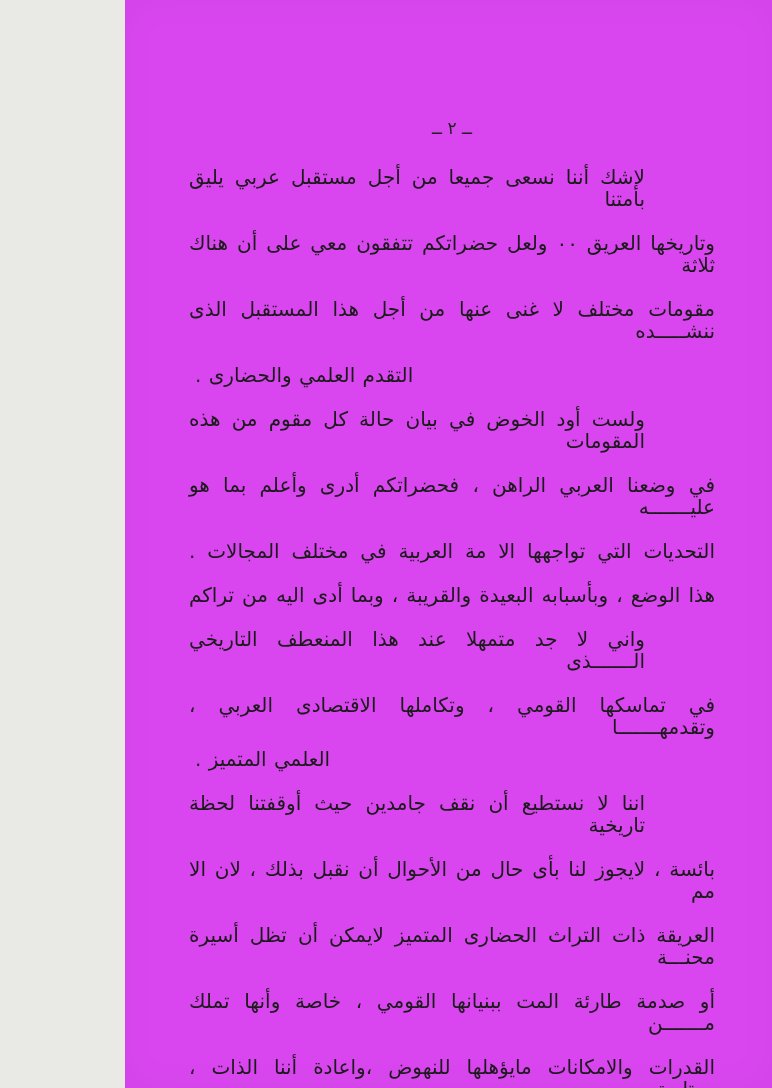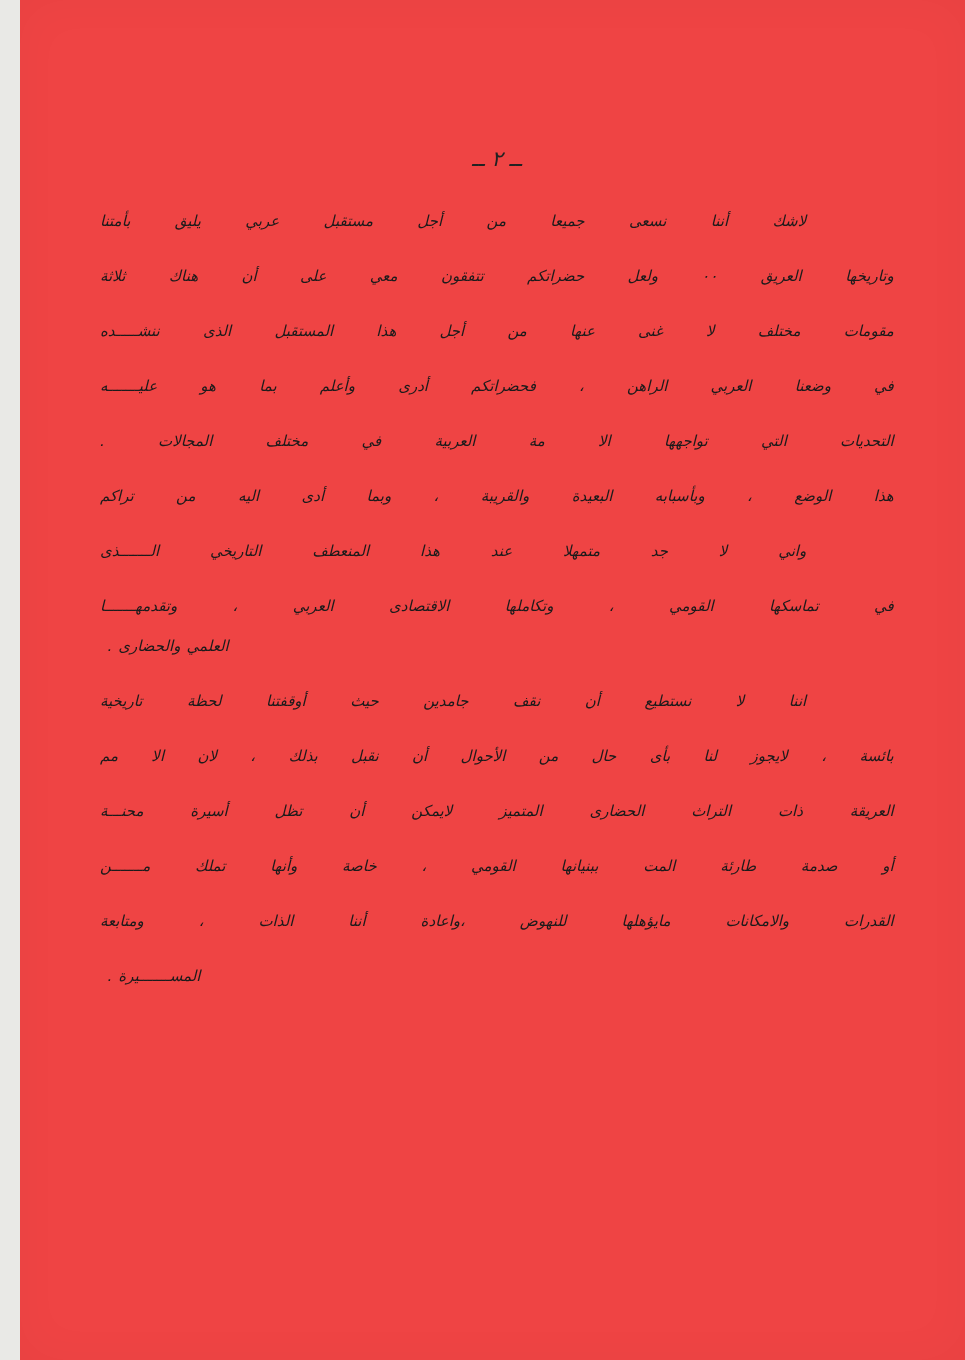--- a/index.html
+++ b/index.html
@@ -3,44 +3,43 @@
 <meta charset="utf-8">
 <style>
   html,body{margin:0;padding:0;}
   body{
     width:772px;height:1088px;
     background:#e9e9e6;
     font-family:"DejaVu Sans",sans-serif;
   }
   .page{
     position:relative;
-    width:756px;height:1088px;
-    background:#ef4444;
+    width:647px;height:1088px;
+    background:#d946ef;
     overflow:hidden;
     direction:rtl;
     box-shadow:inset 0 0 40px rgba(0,0,0,0.03);
-    font-style:italic;
   }
   .content{
     position:absolute;
     top:118px;
     right:57px;
     left:64px;
   }
   .page-num{
     text-align:center;
     font-size:17px;
     color:#222;
     letter-spacing:2px;
     margin-bottom:28px;
     direction:rtl;
   }
   .para{ margin-bottom:22px; }
   .line{
-    font-size:12px;
+    font-size:20px;
     color:#1b1b1b;
     line-height:22px;
     margin-bottom:22px;
     text-align:justify;
     text-align-last:justify;
     word-spacing:1px;
   }
   .line.first{
     padding-right:70px;
   }
@@ -59,32 +58,34 @@
 
 <div class="page">
   <div class="content">
 
     <div class="page-num">ــ ٢ ــ</div>
 
     <div class="para">
       <div class="line first">لاشك أننا نسعى جميعا من أجل مستقبل عربي يليق بأمتنا</div>
       <div class="line">وتاريخها العريق ٠٠ ولعل حضراتكم تتفقون معي على أن هناك ثلاثة</div>
       <div class="line">مقومات مختلف لا غنى عنها من أجل هذا المستقبل الذى ننشـــــده</div>
+      <div class="line left-short">التقدم العلمي والحضارى .</div>
     </div>
 
     <div class="para">
+      <div class="line first">ولست أود الخوض في بيان حالة كل مقوم من هذه المقومات</div>
       <div class="line">في وضعنا العربي الراهن ، فحضراتكم أدرى وأعلم بما هو عليـــــــه</div>
       <div class="line">التحديات التي تواجهها الا مة العربية في مختلف المجالات .</div>
       <div class="line">هذا الوضع ، وبأسبابه البعيدة والقريبة ، وبما أدى اليه من تراكم</div>
     </div>
 
     <div class="para">
       <div class="line first">واني لا جد متمهلا عند هذا المنعطف التاريخي الـــــــذى</div>
       <div class="line">في تماسكها القومي ، وتكاملها الاقتصادى العربي ، وتقدمهـــــــا</div>
-      <div class="line left-short tight">العلمي والحضارى .</div>
+      <div class="line left-short tight">العلمي المتميز .</div>
     </div>
 
     <div class="para">
       <div class="line first">اننا لا نستطيع أن نقف جامدين حيث أوقفتنا لحظة تاريخية</div>
       <div class="line">بائسة ، لايجوز لنا بأى حال من الأحوال أن نقبل بذلك ، لان الا مم</div>
       <div class="line">العريقة ذات التراث الحضارى المتميز لايمكن أن تظل أسيرة محنـــة</div>
       <div class="line">أو صدمة طارئة المت ببنيانها القومي ، خاصة وأنها تملك مـــــــن</div>
       <div class="line">القدرات والامكانات مايؤهلها للنهوض ،واعادة أننا الذات ، ومتابعة</div>
       <div class="line left-short tight">المســـــــيرة .</div>
     </div>

